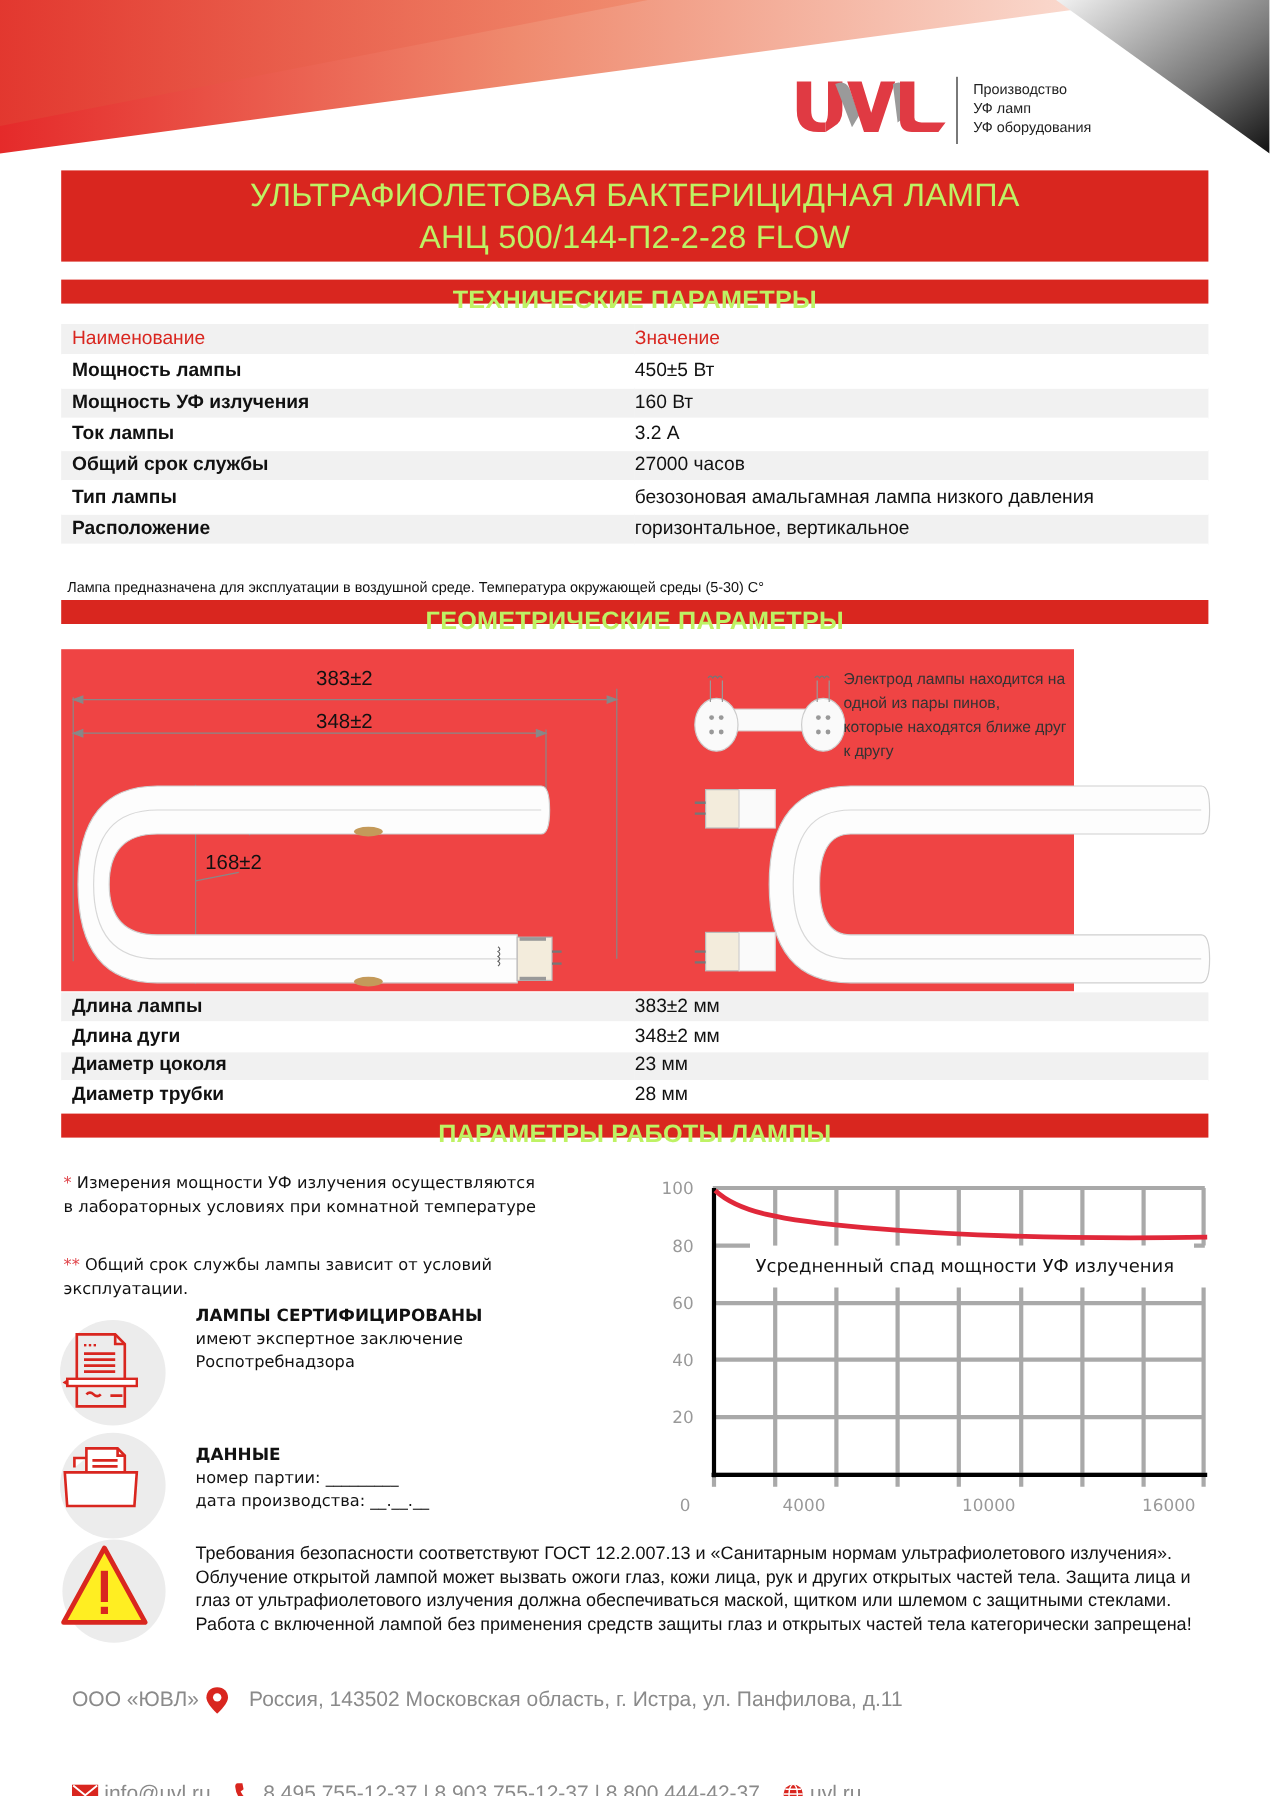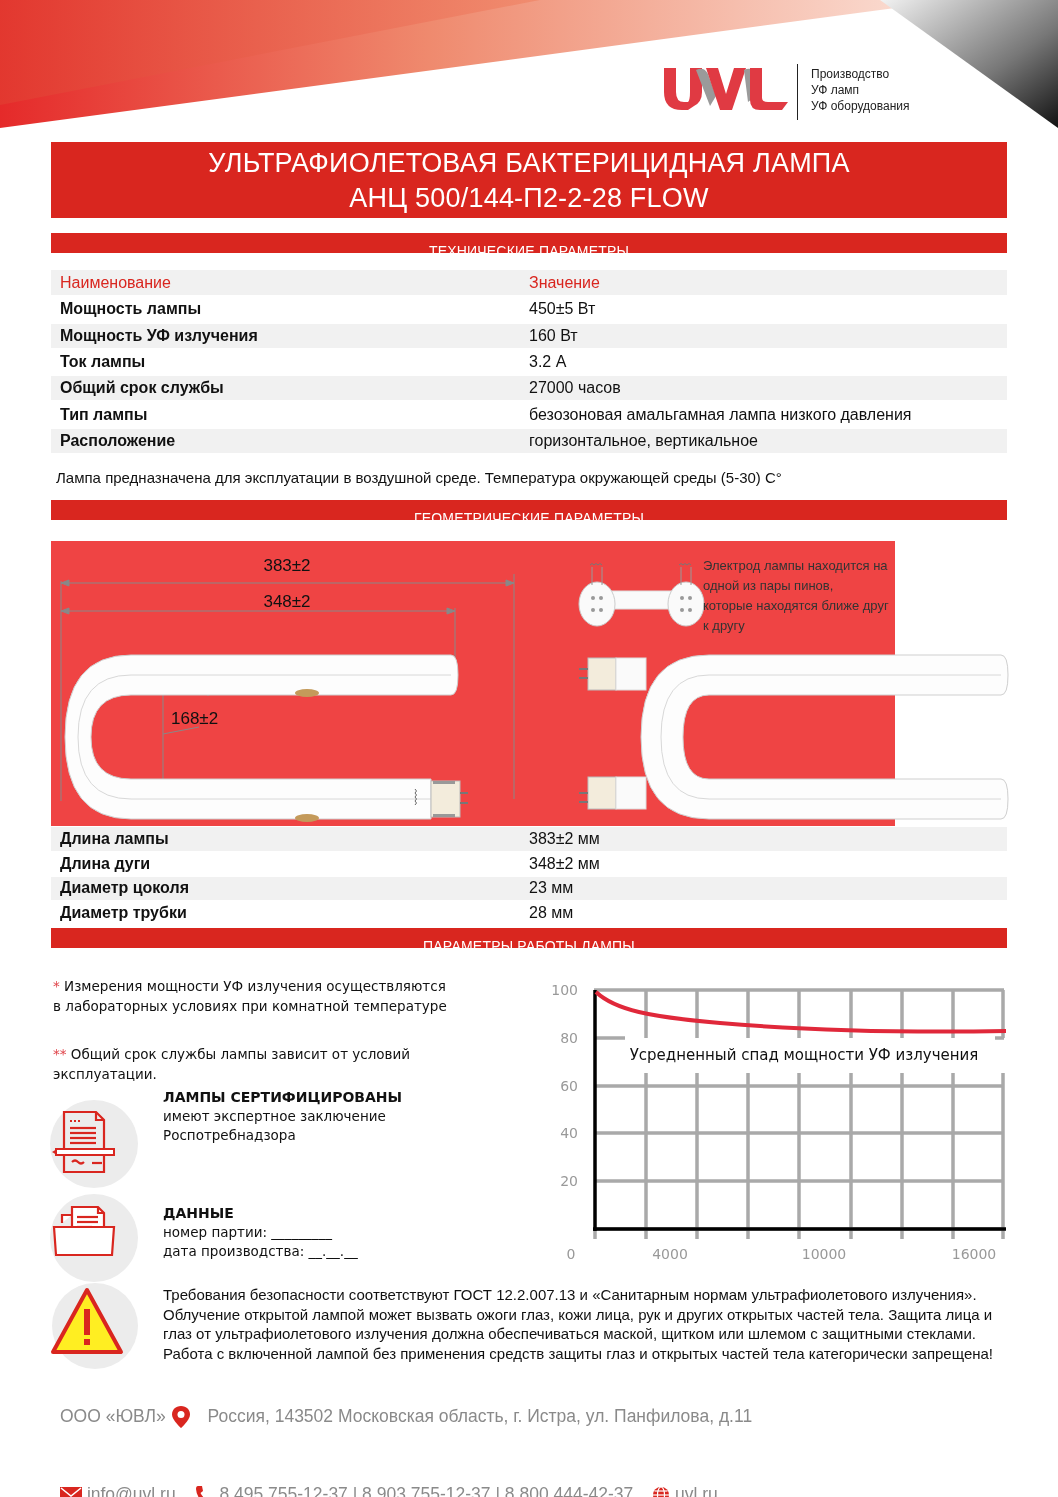--- a/index.html
+++ b/index.html
@@ -7,33 +7,33 @@
   body { position: relative; font-family: "DejaVu Sans", "Liberation Sans", sans-serif; color: #111; }
 
   
   .hdr { position: absolute; left: 0; top: 0; width: 1058px; height: 140px; overflow: hidden; }
   .hdr svg { position: absolute; left: 0; top: 0; }
 
   .logo { position: absolute; left: 660px; top: 62px; width: 130px; height: 52px; }
   .logo-sep { position: absolute; left: 797px; top: 64px; width: 1px; height: 56px; background: #222; }
   .logo-tag { position: absolute; left: 811px; top: 66px; font-family: "Liberation Sans", sans-serif; font-size: 12px; line-height: 16px; color: #222; }
 
-  .bar { position: absolute; left: 51px; width: 956px; background: #d9261f; color: #ffffff; text-align: center; font-family: "Liberation Sans", sans-serif; }
+  .bar { position: absolute; left: 51px; width: 956px; background: #d9261f; color: #bef264; text-align: center; font-family: "Liberation Sans", sans-serif; }
   .title-bar { top: 142px; height: 76px; font-size: 27px; line-height: 35px; padding-top: 4px; letter-spacing: 0.2px; }
-  .sec-bar { height: 20px; font-size: 14px; line-height: 36px; font-weight: normal; letter-spacing: 0.2px; }
+  .sec-bar { height: 20px; font-size: 21px; line-height: 36px; font-weight: bold; letter-spacing: 0.2px; }
 
   table.params { position: absolute; left: 51px; width: 956px; border-collapse: collapse; font-family: "Liberation Sans", sans-serif; font-size: 16px; }
   table.params td { height: 26.3px; padding: 0 9px; border-bottom: 2px solid #ffffff; background: #f1f1f1; }
   table.params tr:nth-child(even) td { background: #ffffff; }
   table.params td.v { padding-left: 0; width: 478px; }
   table.params tr.head td { color: #d9261f; background: #f1f1f1; }
   table.params tr.head td.k, table.params tr.head td.v { font-weight: normal; }
   table.params td.k { font-weight: bold; }
 
-  .note { position: absolute; left: 56px; top: 469px; font-family: "Liberation Sans", sans-serif; font-size: 15px; color: #111; }
+  .note { position: absolute; left: 56px; top: 482px; font-family: "Liberation Sans", sans-serif; font-size: 12px; color: #111; }
 
   .geo { position: absolute; left: 51px; top: 541px; width: 844px; height: 285px; background: #ef4444; }
   .geo svg { position: absolute; left: 0; top: 0; }
   .geo-note { position: absolute; left: 652px; top: 15px; font-family: "Liberation Sans", sans-serif; font-size: 13px; line-height: 20px; color: #333; }
 
   table.geom td { height: 24.5px; }
 
   .fn { position: absolute; left: 53px; font-family: "DejaVu Sans", sans-serif; font-size: 13.5px; line-height: 20px; color: #111; }
   .fn .star { color: #e0454b; }
 

